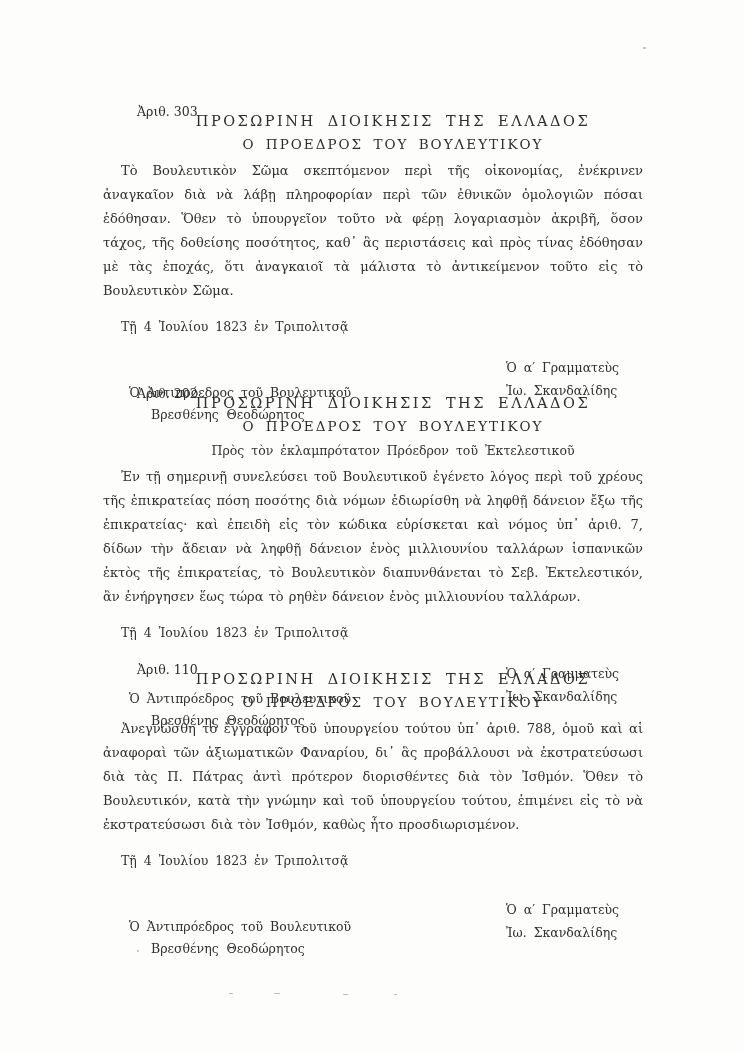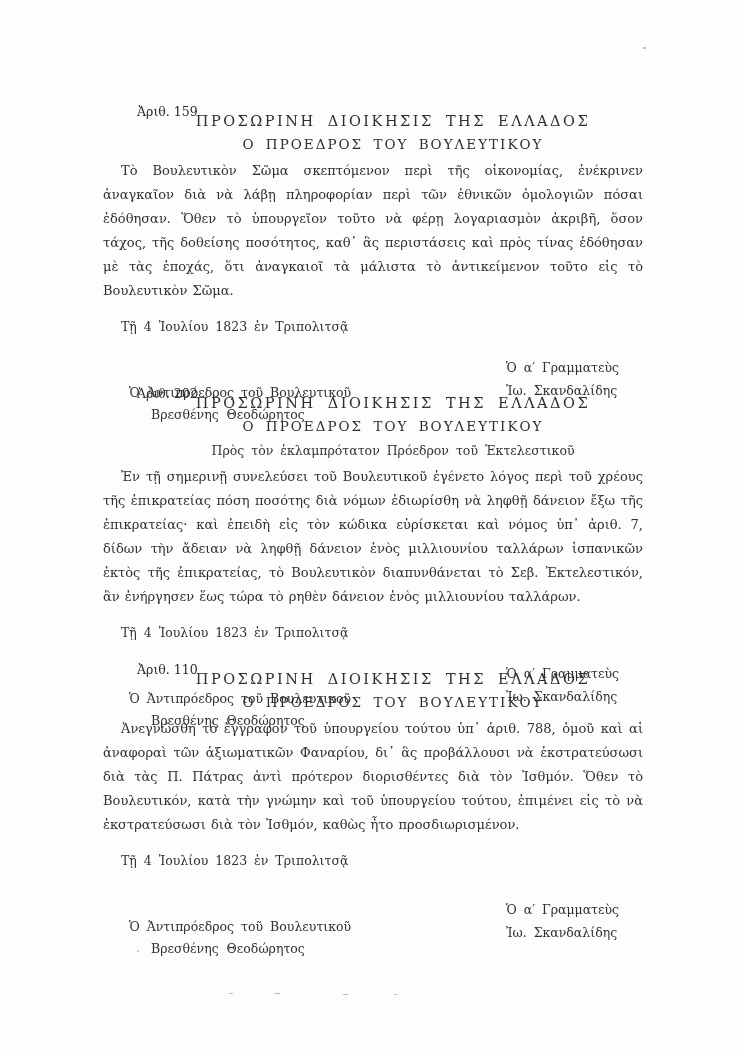--- a/index.html
+++ b/index.html
@@ -124,21 +124,21 @@
   #speck-5 { left: 343px; top: 994px; width: 5px; height: 1px; }
   #speck-6 { left: 394px; top: 994px; width: 3px; height: 1px; }
 </style>
 </head>
 <body>
 
 <div id="page">
 
 
   <article class="doc" id="doc-201">
-    <span class="doc-number">Ἀριθ. 159</span>
+    <span class="doc-number">Ἀριθ. 303</span>
     <div class="doc-head">
       <div class="doc-title-1">ΠΡΟΣΩΡΙΝΗ ΔΙΟΙΚΗΣΙΣ ΤΗΣ ΕΛΛΑΔΟΣ</div>
       <div class="doc-title-2">Ο ΠΡΟΕΔΡΟΣ ΤΟΥ ΒΟΥΛΕΥΤΙΚΟΥ</div>
     </div>
     <p class="doc-body">Τὸ Βουλευτικὸν Σῶμα σκεπτόμενον περὶ τῆς οἰκονομίας, ἐνέκρινεν ἀναγκαῖον διὰ νὰ λάβῃ πληροφορίαν περὶ τῶν ἐθνικῶν ὁμολογιῶν πόσαι ἐδόθησαν. Ὅθεν τὸ ὑπουργεῖον τοῦτο νὰ φέρῃ λογαριασμὸν ἀκριβῆ, ὅσον τάχος, τῆς δοθείσης ποσότητος, καθ᾽ ἃς περιστάσεις καὶ πρὸς τίνας ἐδόθησαν μὲ τὰς ἐποχάς, ὅτι ἀναγκαιοῖ τὰ μάλιστα τὸ ἀντικείμενον τοῦτο εἰς τὸ Βουλευτικὸν Σῶμα.</p>
     <div class="sig-area">
       <div class="sig-dateline">Τῇ 4 Ἰουλίου 1823 ἐν Τριπολιτσᾷ</div>
       <div class="sig-title">Ὁ Ἀντιπρόεδρος τοῦ Βουλευτικοῦ</div>
       <div class="sig-name">Βρεσθένης Θεοδώρητος</div>
       <div class="sig-right">

